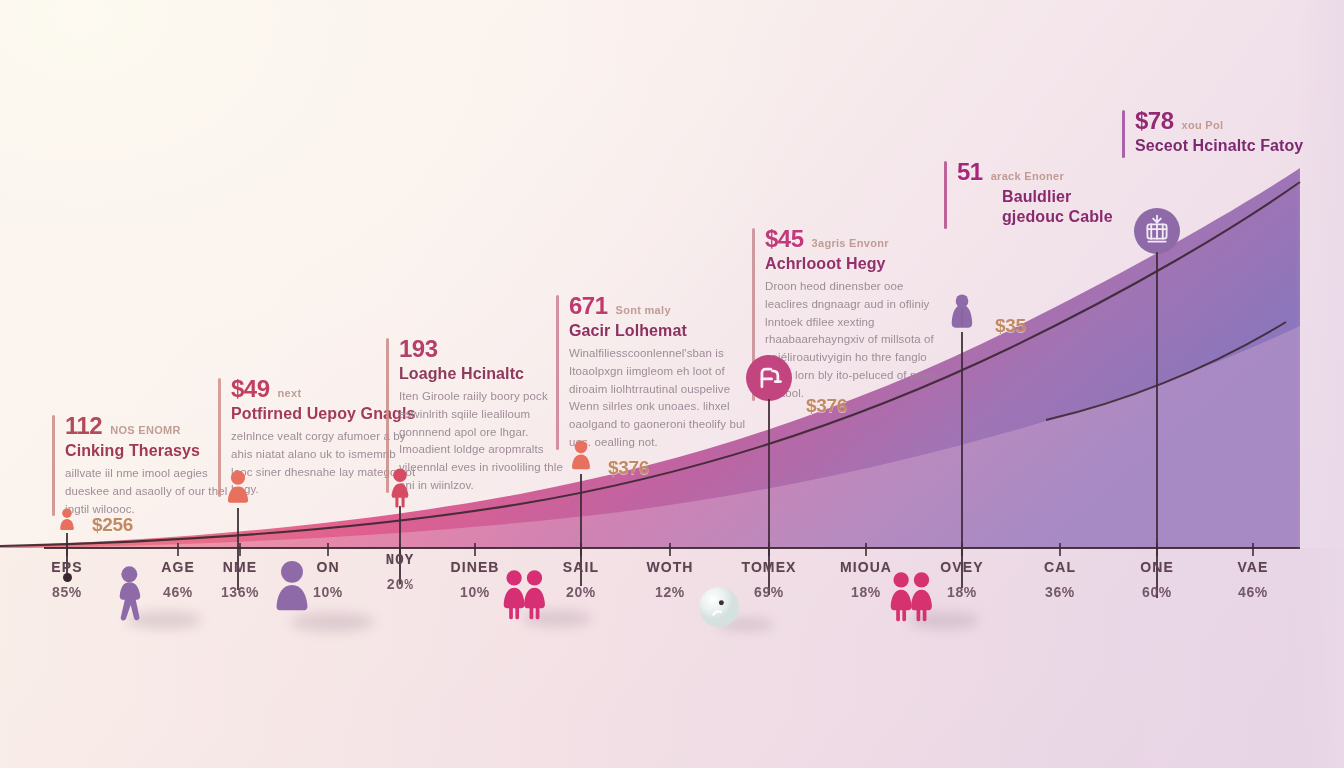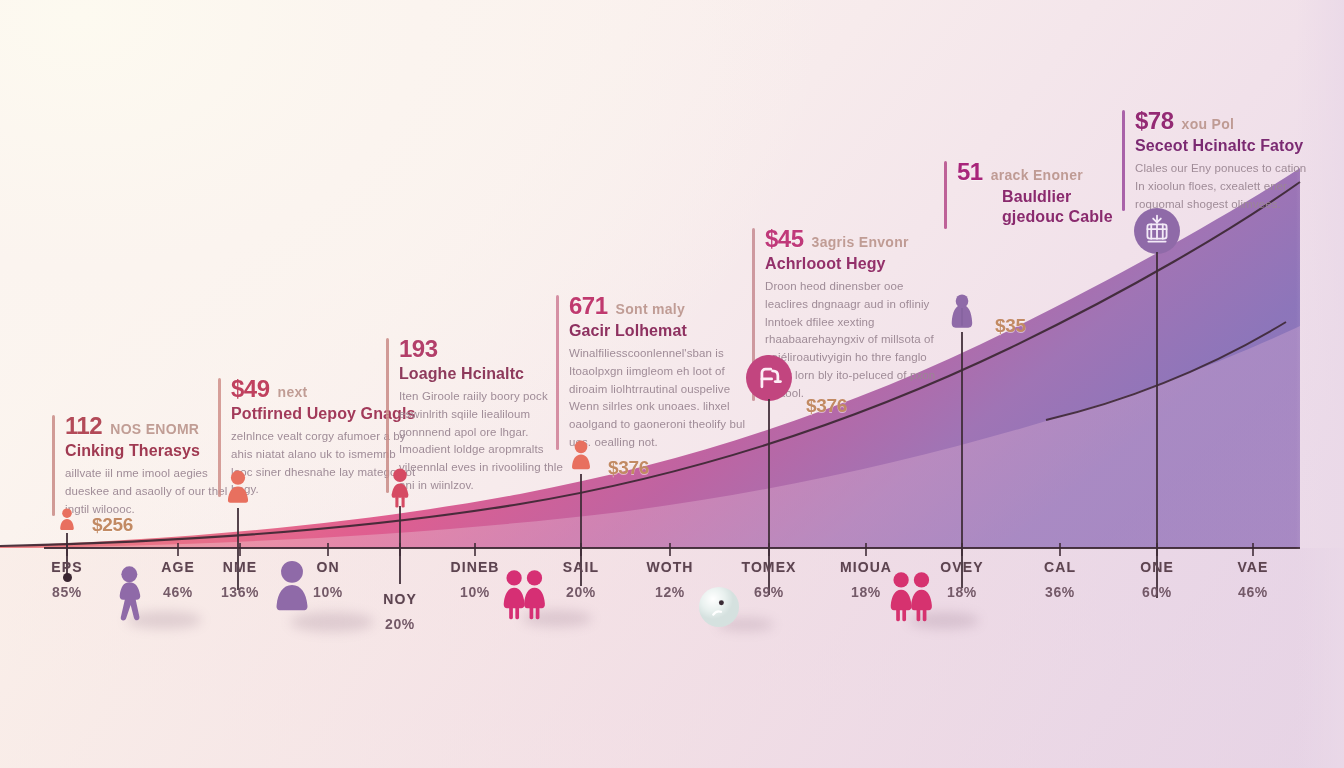--- a/index.html
+++ b/index.html
@@ -32,21 +32,21 @@
   .callout::before{
     content:"";position:absolute;left:0;top:3px;bottom:4px;width:3px;border-radius:2px;
     background:var(--rule,#c98b86);opacity:.85;
   }
   .co-top{display:flex;align-items:baseline;gap:8px;margin-bottom:3px;}
   .co-stat{
     font-size:24px;font-weight:800;letter-spacing:-.5px;line-height:1;
     color:var(--stat,#b5456c);
     text-shadow:0 1px 0 rgba(255,255,255,.45);
   }
-  .co-tag{font-size:14px;font-weight:600;letter-spacing:.3px;color:#b78f86;opacity:.85;text-align:right;}
+  .co-tag{font-size:11px;font-weight:600;letter-spacing:.3px;color:#b78f86;opacity:.85;text-align:right;}
   .co-title{
     font-size:16px;font-weight:700;letter-spacing:.1px;line-height:1.25;
     color:var(--title,#8e3a5c);margin-bottom:4px;
   }
   .co-body{
     font-size:11.5px;line-height:1.55;color:#9b8793;letter-spacing:.1px;opacity:.95;
   }
   
   .marker{position:absolute;transform:translateX(-50%);}
   .stem{
@@ -179,21 +179,20 @@
           <div class="co-tag">arack Enoner</div>
         </div>
         <div class="co-title" style="color: rgb(138, 42, 110); margin-left: 45px;">Bauldlier gjedouc Cable</div>
       </div>
       <div class="callout" style="left: 1122px; top: 107px; width: 178px; --rule: #9c4b9e;">
         <div class="co-top">
           <div class="co-stat" style="color: rgb(148, 42, 116);">$78</div>
           <div class="co-tag">xou Pol</div>
         </div>
         <div class="co-title" style="color: rgb(123, 42, 114);">Seceot Hcinaltc Fatoy</div>
-        <div class="co-body">Clales our Eny ponuces to cation In xioolun floes, cxealett ener roquomal shogest olimvees.</div>
       </div>
     </div>
 
   <div id="marker-layer">
       <div class="marker" style="left: 67px; top: 508px; width: 2px; height: 84px;">
         <span class="fig" style="display: inline-block; top: 0px; position: absolute;"><svg width="16.9136" height="27.28" viewBox="0 0 26 42">
             <circle cx="13" cy="8" r="7.4" fill="#e8705f"></circle>
             <path d="M13 17c-6.4 0-9.6 6-10.4 13.4C2.2 33 3.4 34 5 34h16c1.6 0 2.8-1 2.4-3.6C22.6 23 19.4 17 13 17z" fill="#e8705f"></path>
           </svg></span>
         <div class="stem" style="top: 25.28px; height: 44px;"></div>
@@ -319,21 +318,21 @@
         <div class="tick-val">46%</div>
       </div>
       <div class="tick-group" style="left: 240px; top: 559px;">
         <div class="tick-name">NME</div>
         <div class="tick-val">136%</div>
       </div>
       <div class="tick-group" style="left: 328px; top: 559px;">
         <div class="tick-name">ON</div>
         <div class="tick-val">10%</div>
       </div>
-      <div class="tick-group" style="left: 400px; top: 591px;">
+      <div class="tick-group" style="left: 400px; top: 552px; font-family: Liberation Mono, monospace;">
         <div class="tick-name">NOY</div>
         <div class="tick-val">20%</div>
       </div>
       <div class="tick-group" style="left: 475px; top: 559px;">
         <div class="tick-name">DINEB</div>
         <div class="tick-val">10%</div>
       </div>
       <div class="tick-group" style="left: 581px; top: 559px;">
         <div class="tick-name">SAIL</div>
         <div class="tick-val">20%</div>

